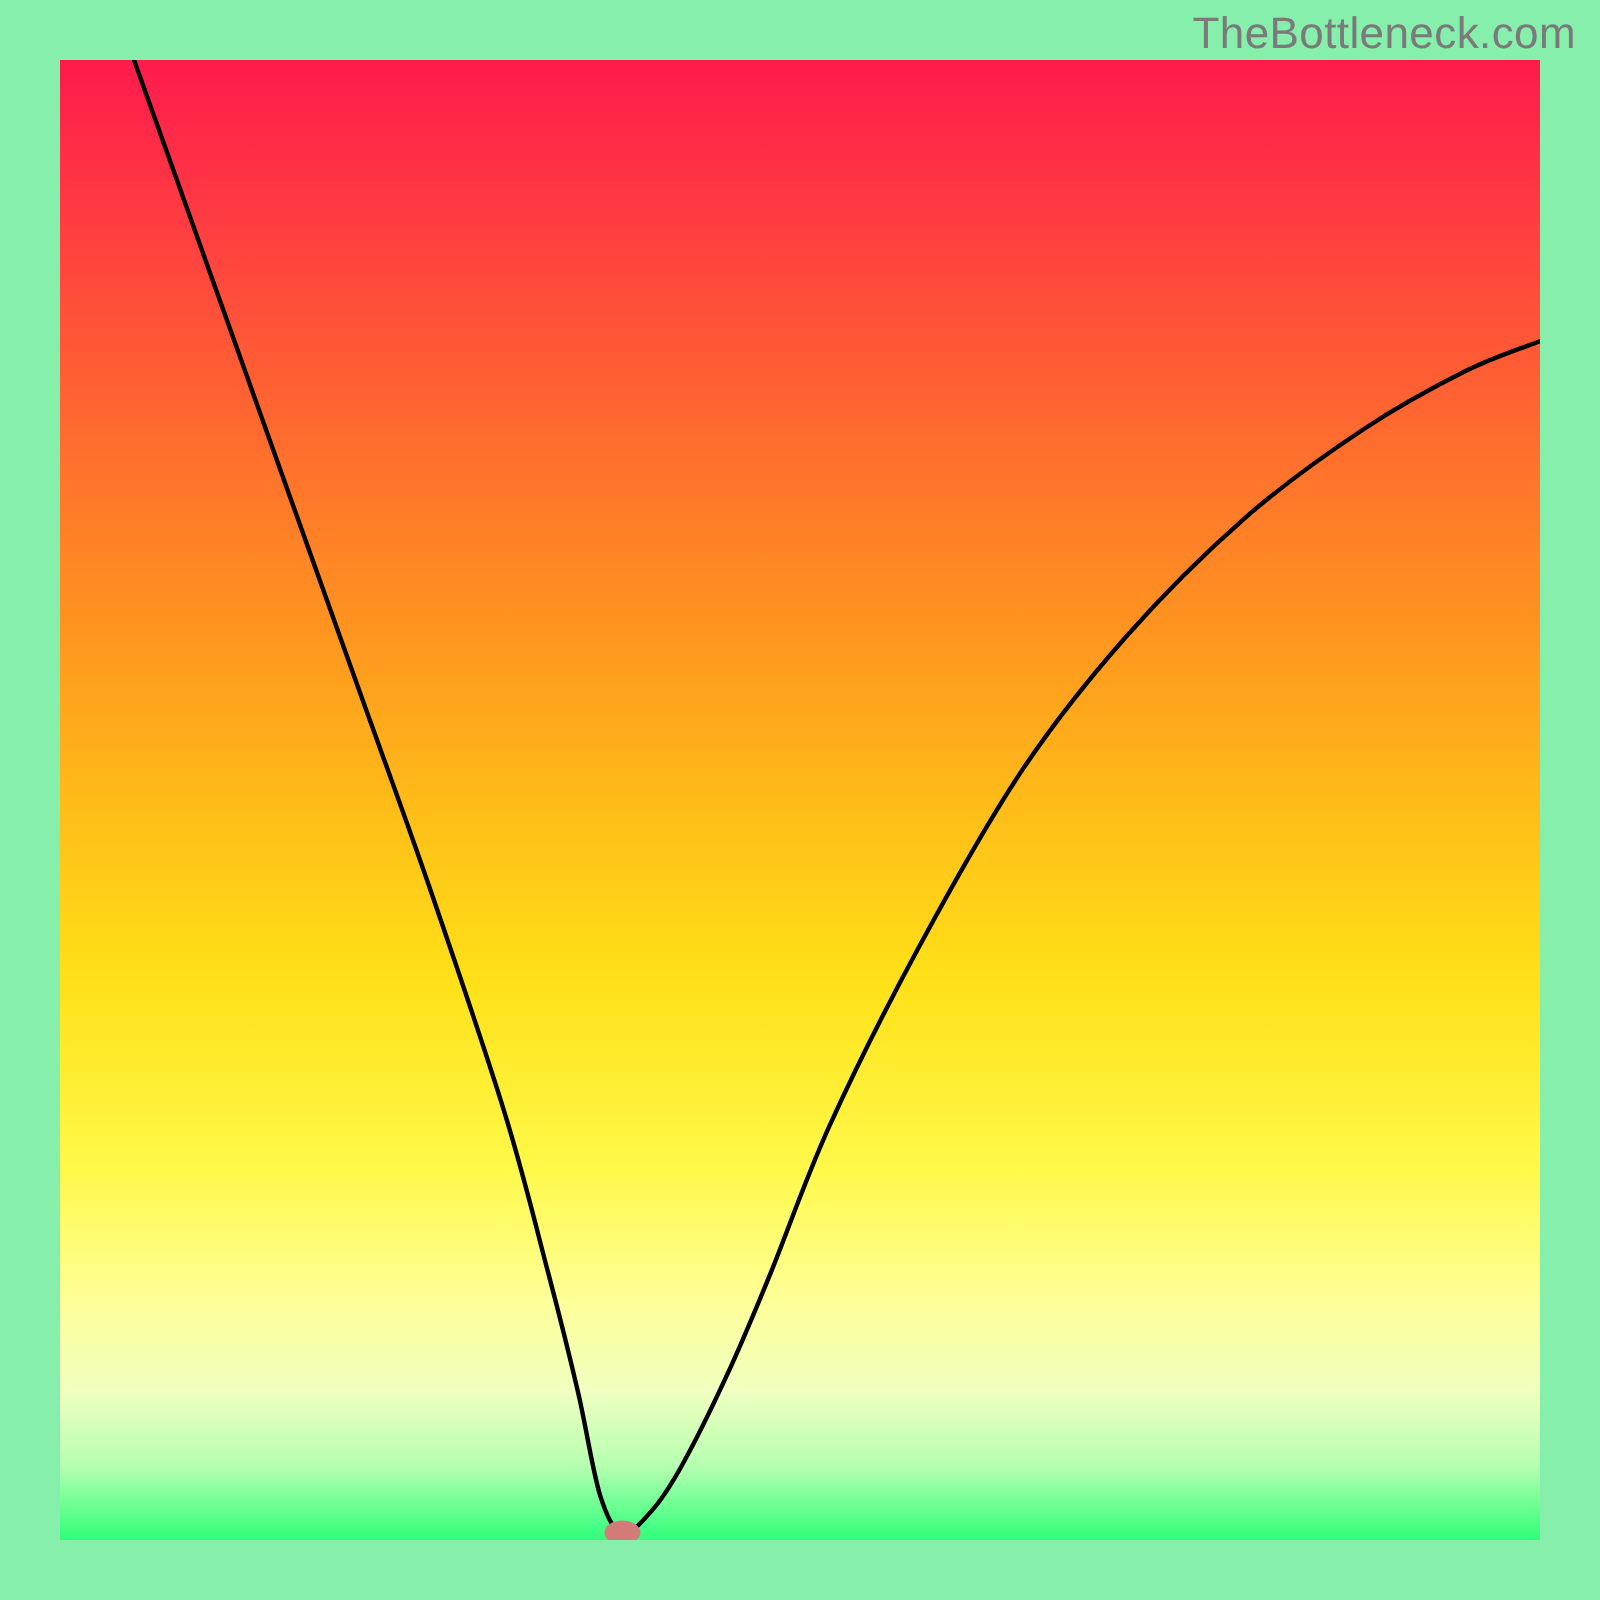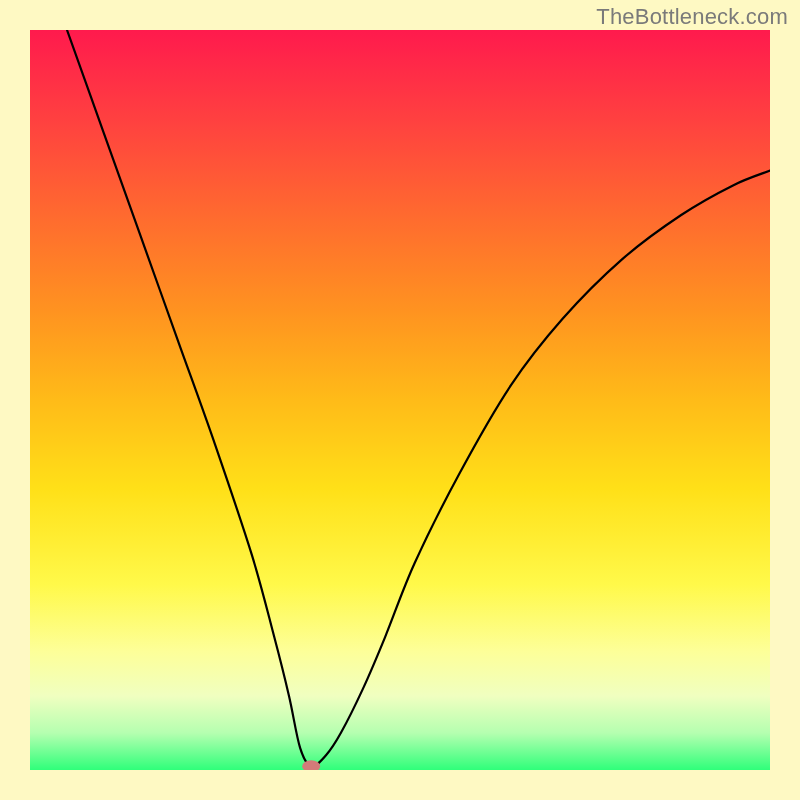--- a/index.html
+++ b/index.html
@@ -8,21 +8,21 @@
     width: 800px;
     height: 800px;
     background: #000;
     font-family: Arial, Helvetica, sans-serif;
     overflow: hidden;
   }
   .frame {
     position: relative;
     width: 800px;
     height: 800px;
-    background: #fef9c3;
+    background: #86efac;
   }
   .plot-area {
     position: absolute;
     left: 30px;
     top: 30px;
     width: 740px;
     height: 740px;
     background: linear-gradient(to bottom,
       #ff1a4d 0%,
       #ff4040 12%,

